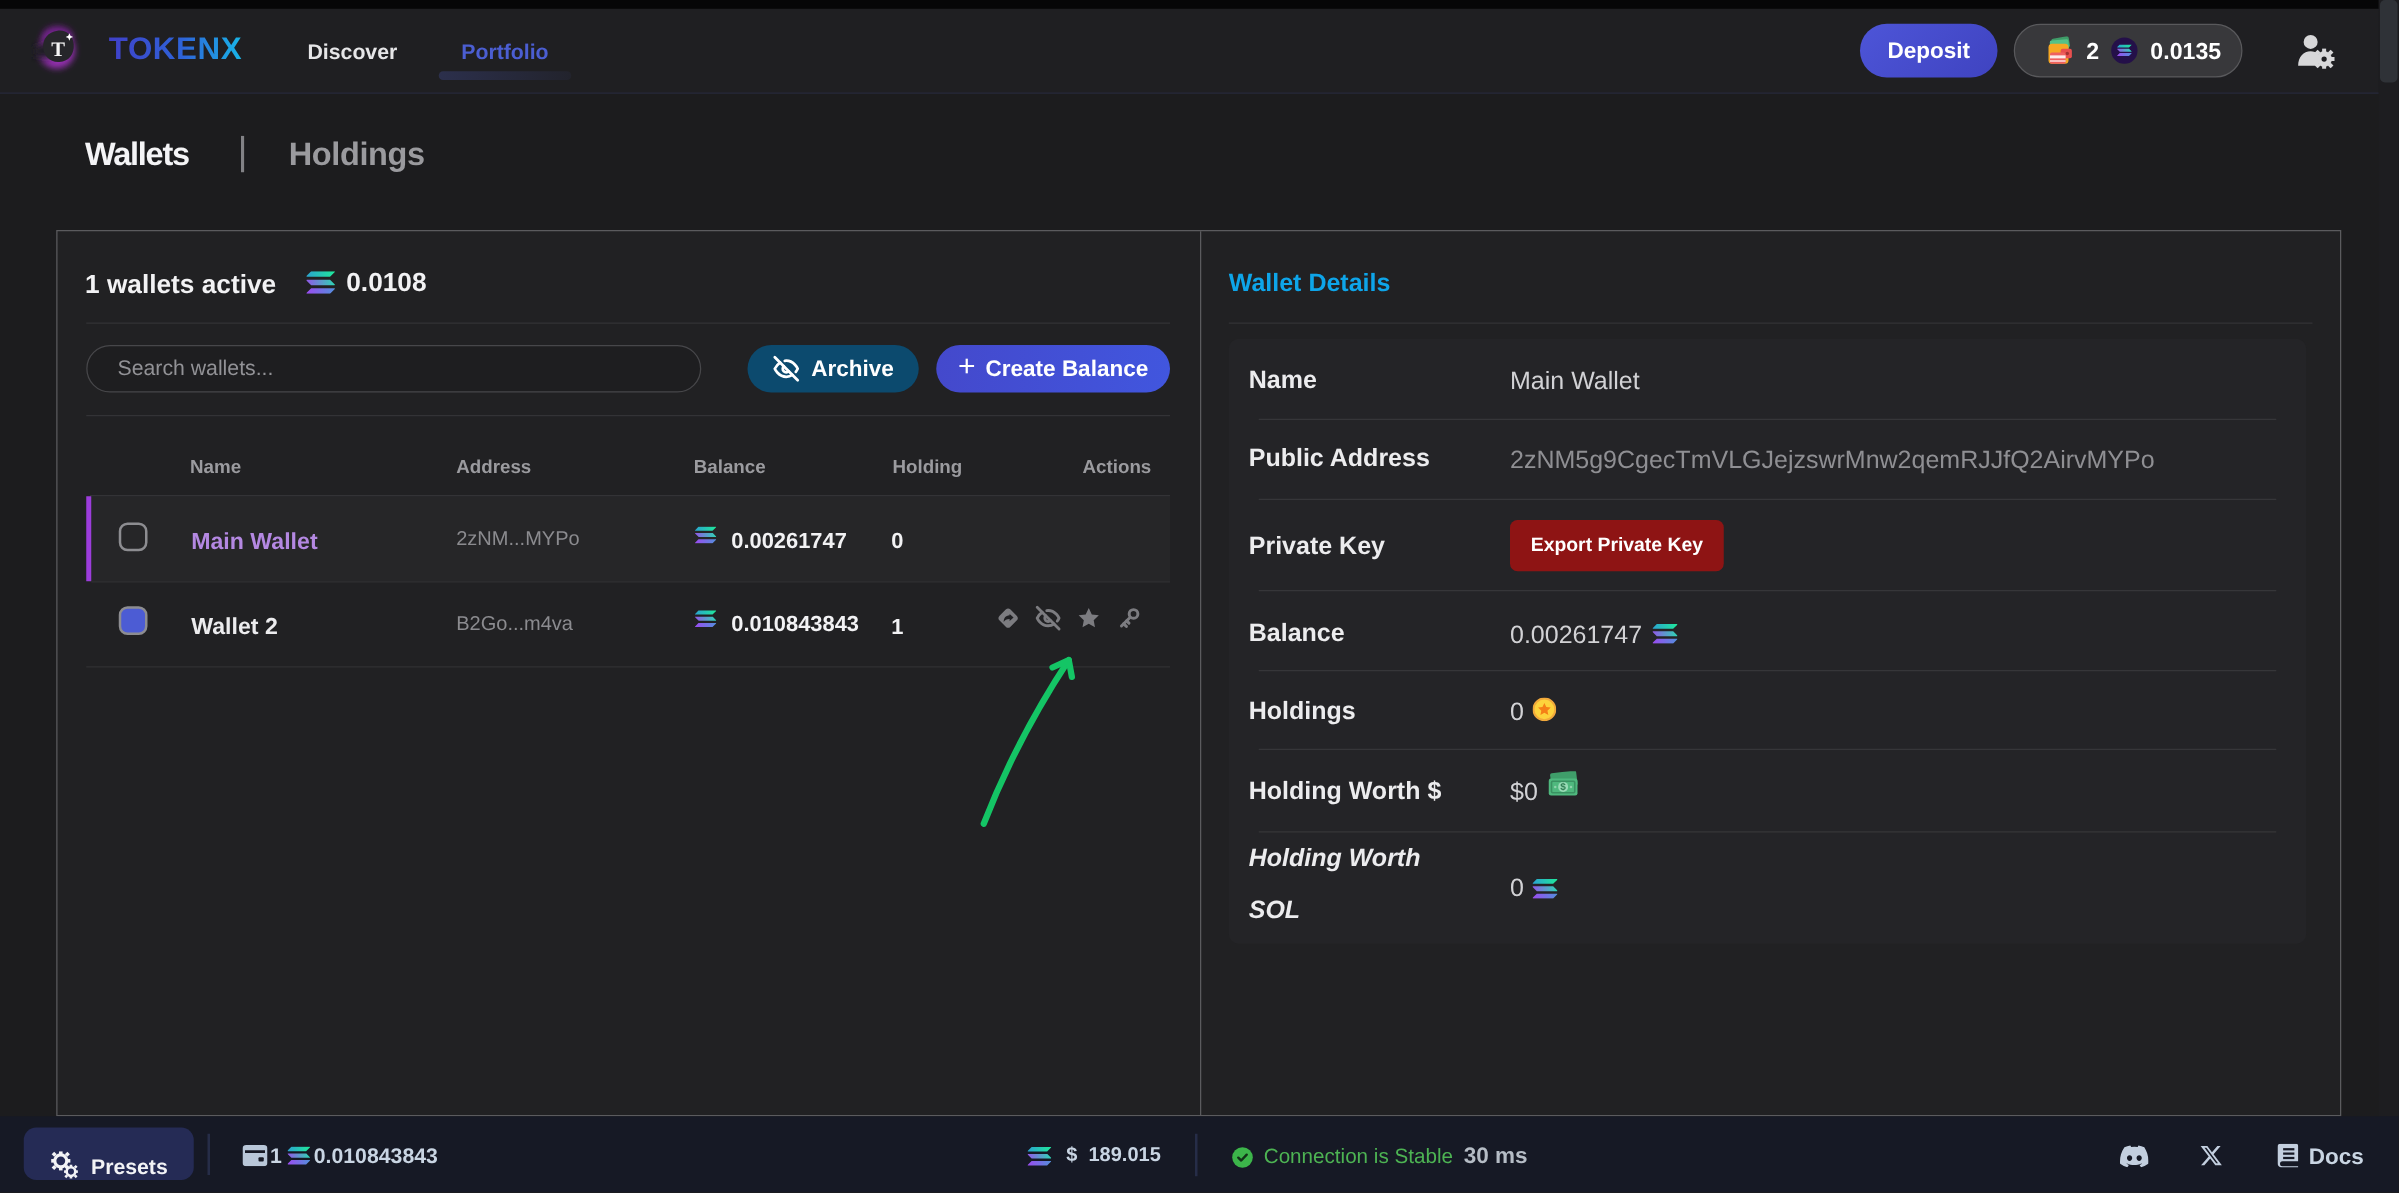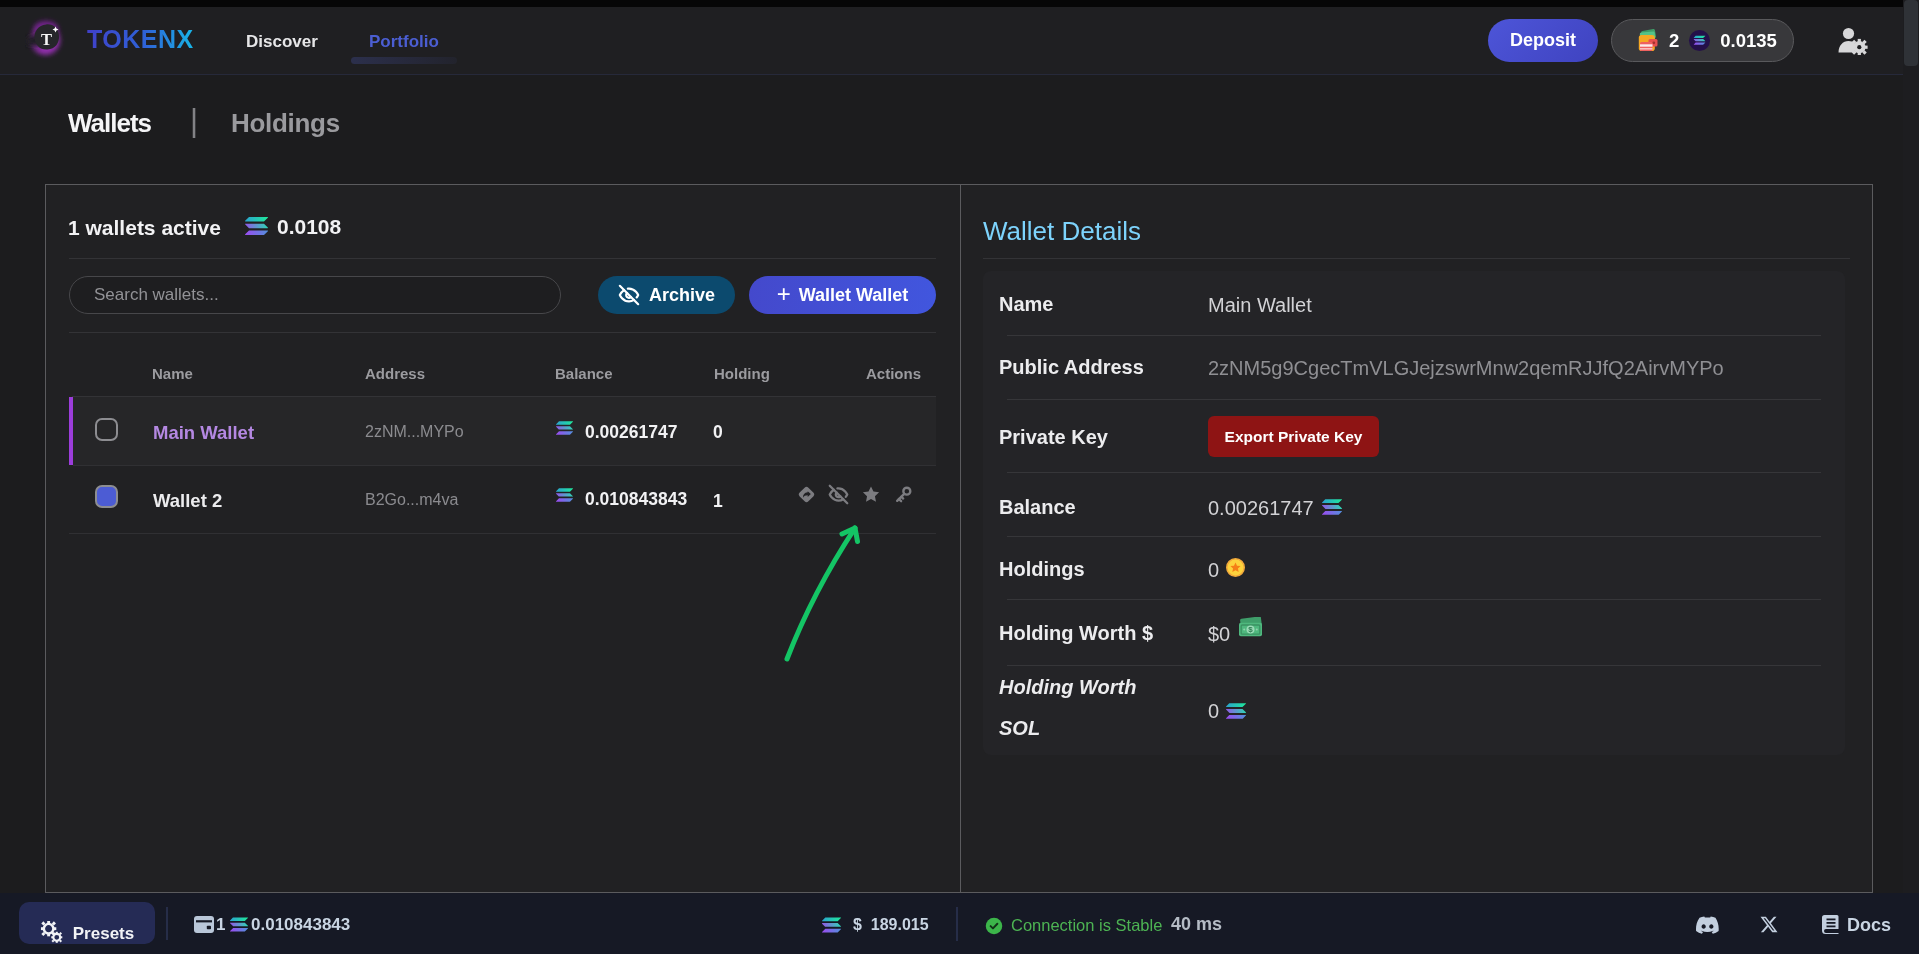--- a/index.html
+++ b/index.html
@@ -64,21 +64,21 @@
   .balv { font-size:17.5px; font-weight:700; color:#f2f2f4; }
   #r1-hold { left:713px; top:422px; font-size:17.5px; font-weight:700; color:#f2f2f4; }
   #row1div { left:73px; top:465px; width:863px; }
   #cb2 { left:95px; top:485px; background:#4c5cd4; border-color:#8d8d91; }
   #r2-name { left:153px; top:490px; font-size:18.5px; font-weight:700; color:#ececee; }
   #r2-addr { left:365px; top:491px; }
   #r2-bal { left:585px; top:489px; }
   #r2-hold { left:713px; top:491px; font-size:17.5px; font-weight:700; color:#f2f2f4; }
   #row2div { left:69px; top:533px; width:867px; }
 
-  #rp-title { left:983px; top:216px; font-size:26px; font-weight:400; color:#7dd3fc; }
+  #rp-title { left:983px; top:216px; font-size:20px; font-weight:700; color:#0ea5e9; }
   #rp-div1 { left:983px; top:258px; width:867px; }
   #detail { left:983px; top:271px; width:862px; height:484px; background:#242427; border-radius:8px; }
   .dl { position:absolute; left:999px; font-size:20px; font-weight:700; color:#ececee; }
   .dv { position:absolute; left:1208px; font-size:20px; color:#d2d2d5; }
   .ddiv { position:absolute; left:1007px; width:814px; height:1px; background:#363639; }
 
   #footer { left:0; top:893px; width:1919px; height:61px; background:#161925; }
   #btn-presets { left:19px; top:902px; width:136px; height:42px; border-radius:10px; background:#252b55;
     display:flex; align-items:flex-end; justify-content:center; gap:10px; color:#f2f3f6; font-size:17px; font-weight:700; }
   .fsep { position:absolute; width:2px; background:#262d48; }
@@ -190,21 +190,21 @@
     <svg width="22" height="22" viewBox="0 0 24 24" fill="none" stroke="#fff" stroke-width="2.4" stroke-linecap="round" stroke-linejoin="round">
       <path d="M9.88 9.88a3 3 0 1 0 4.24 4.24"></path>
       <path d="M10.73 5.08A10.43 10.43 0 0 1 12 5c7 0 10 7 10 7a13.16 13.16 0 0 1-1.67 2.68"></path>
       <path d="M6.61 6.61A13.526 13.526 0 0 0 2 12s3 7 10 7a9.74 9.74 0 0 0 5.39-1.61"></path>
       <line x1="2" x2="22" y1="2" y2="22"></line>
     </svg>
     <span>Archive</span>
   </div>
   <div class="abs" id="btn-create">
       <span style="font-size:24px; font-weight:400; margin-top:-3px;">+</span>
-      <span>Wallet Wallet</span>
+      <span>Create Balance</span>
     </div>
   <div class="abs hline" id="lp-div2"></div>
   <div class="abs th" id="th-name">Name</div>
   <div class="abs th" id="th-addr">Address</div>
   <div class="abs th" id="th-bal">Balance</div>
   <div class="abs th" id="th-hold">Holding</div>
   <div class="abs th" id="th-act">Actions</div>
   <div class="abs hline" id="lp-div3"></div>
 
   <div class="abs" id="row1"></div>
@@ -346,21 +346,21 @@
   <svg class="abs" style="left:822px; top:915px;" width="19" height="20" viewBox="0 0 398 312">
       <use href="#solana"></use>
     </svg>
   <div class="ftxt" style="left:853px; top:916px; font-size:16px;">$&nbsp;&nbsp;189.015</div>
   <div class="fsep" style="left:956px; top:907px; height:34px;"></div>
   <svg class="abs" style="left:985px; top:917px;" width="18" height="18" viewBox="0 0 24 24">
     <circle cx="12" cy="12" r="11" fill="#3cb54a"></circle>
     <path d="M7.5 12.2 10.6 15.2 16.5 9" fill="none" stroke="#123318" stroke-width="2.6" stroke-linecap="round" stroke-linejoin="round"></path>
   </svg>
   <div class="ftxt" style="left:1011px; top:916px; color:#4db353; font-weight:400; font-size:16.5px;">Connection is Stable</div>
-  <div class="ftxt" style="left:1171px; top:914px; color:#b5bcc5; font-size:18px;">40 ms</div>
+  <div class="ftxt" style="left:1171px; top:914px; color:#b5bcc5; font-size:18px;">30 ms</div>
   <svg class="abs" style="left:1696px; top:916px;" width="23" height="18" viewBox="0 0 24 18" fill="#c3cfdf">
     <path d="M20.3 1.5A19.8 19.8 0 0 0 15.4 0c-.2.4-.5.9-.6 1.3a18.3 18.3 0 0 0-5.5 0C9.1.9 8.9.4 8.6 0A19.7 19.7 0 0 0 3.7 1.5C.5 6.2-.3 10.7.1 15.2a19.9 19.9 0 0 0 6 3c.5-.6.9-1.3 1.2-2a12.9 12.9 0 0 1-1.9-.9l.4-.3c3.9 1.8 8.2 1.8 12.1 0l.4.3c-.6.4-1.2.7-1.9.9.3.7.8 1.4 1.2 2a19.8 19.8 0 0 0 6-3c.5-5.2-.8-9.7-3.3-13.7zM8 12.9c-1.2 0-2.2-1.1-2.2-2.4 0-1.3 1-2.4 2.2-2.4 1.2 0 2.2 1.1 2.2 2.4 0 1.3-1 2.4-2.2 2.4zm8 0c-1.2 0-2.2-1.1-2.2-2.4 0-1.3 1-2.4 2.2-2.4 1.2 0 2.2 1.1 2.2 2.4 0 1.3-1 2.4-2.2 2.4z"></path>
   </svg>
   <svg class="abs" style="left:1760px; top:916px;" width="18" height="17" viewBox="0 0 24 24" fill="#c3cfdf">
     <path d="M18.9 1.2h3.7l-8 9.2L24 22.8h-7.4l-5.8-7.6-6.6 7.6H.5l8.6-9.8L0 1.2h7.6l5.2 6.9 6.1-6.9zm-1.3 19.4h2L6.5 3.2h-2.2l13.3 17.4z"></path>
   </svg>
   <svg class="abs" style="left:1822px; top:915px;" width="17" height="19" viewBox="0 0 17 19" fill="#c3cfdf">
     <path d="M2.5 0 H15 a1.5 1.5 0 0 1 1.5 1.5 V14 H4 a2 2 0 0 0 0 4 H16.5 v1 H3.5 A3.5 3.5 0 0 1 0 15.5 V2.5 A2.5 2.5 0 0 1 2.5 0z"></path>
     <rect x="4.5" y="3.5" width="9" height="1.8" fill="#161925"></rect>
     <rect x="4.5" y="7" width="9" height="1.8" fill="#161925"></rect>

